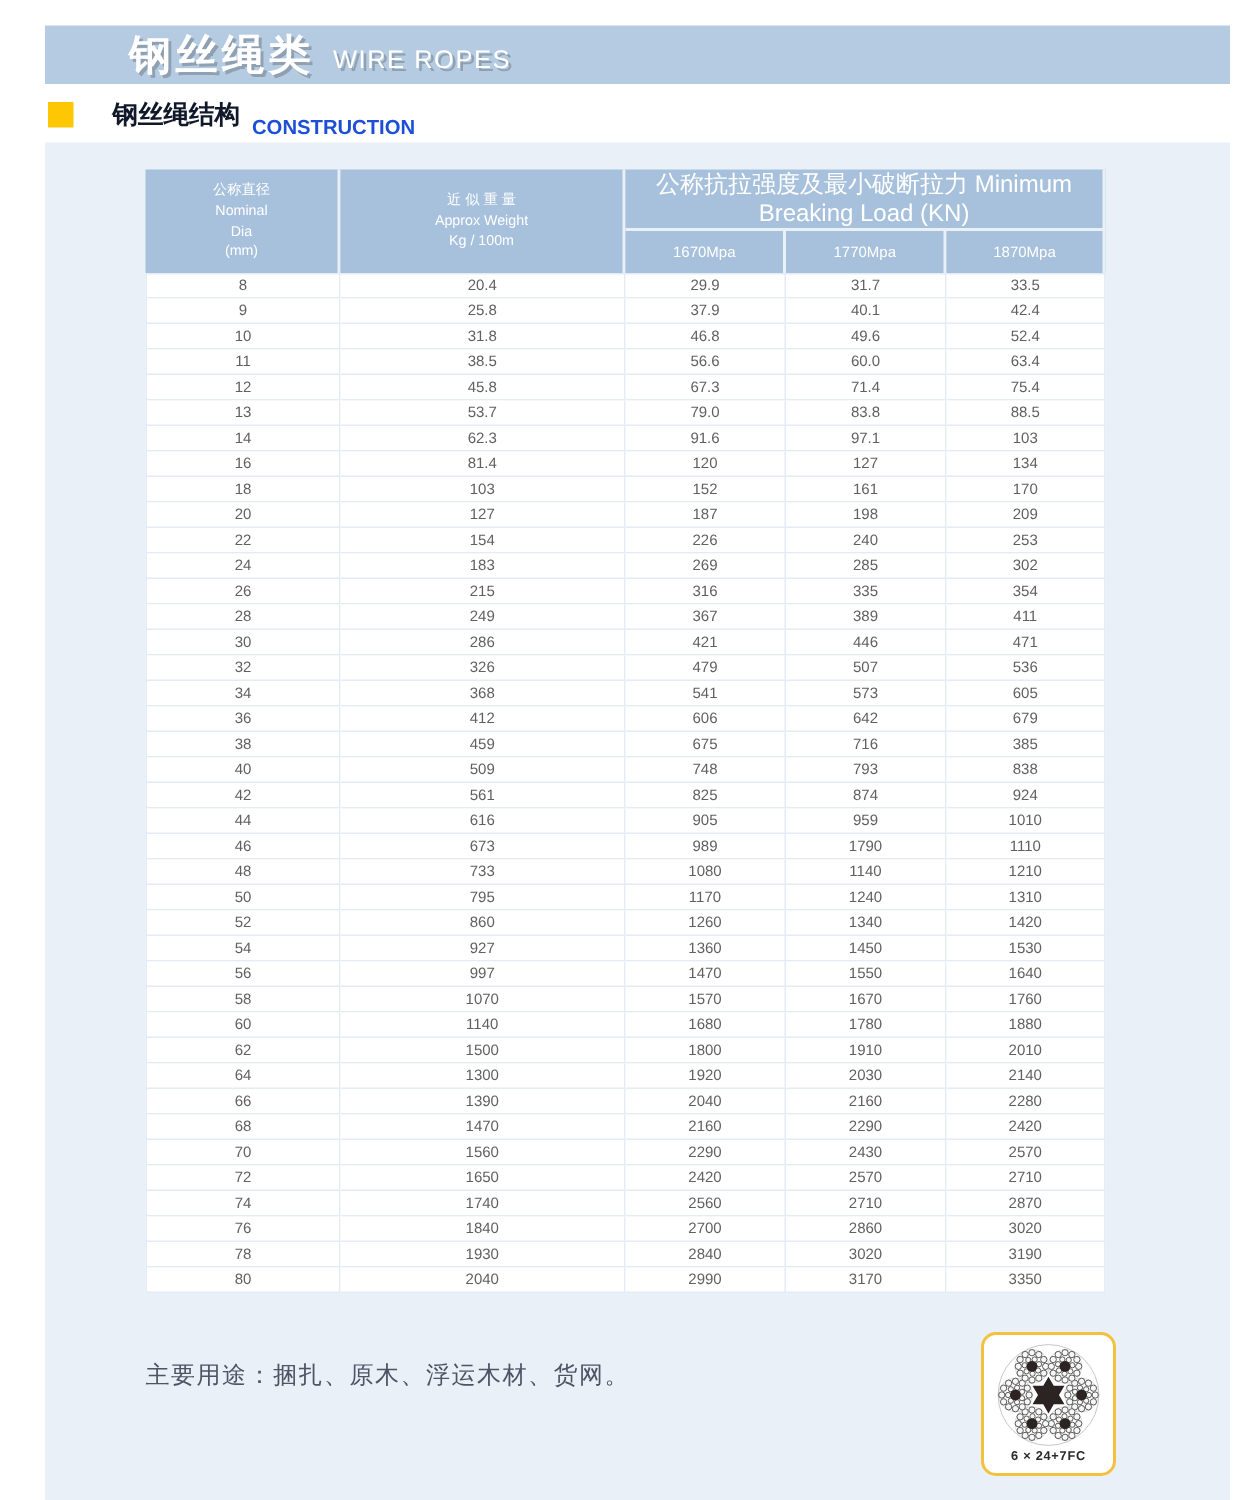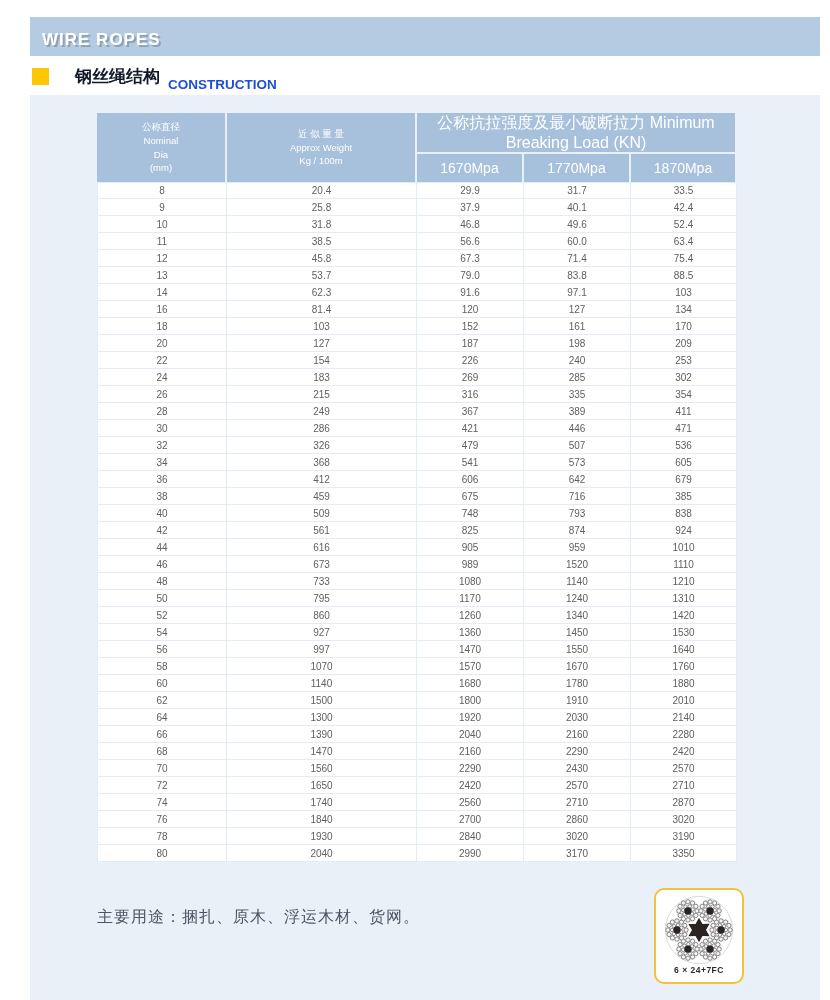--- a/index.html
+++ b/index.html
@@ -4,60 +4,61 @@
 <style>
   * { margin:0; padding:0; box-sizing:border-box; }
   html,body { width:830px; height:1000px; background:#ffffff;
     font-family:"Liberation Sans", sans-serif; position:relative; overflow:hidden; }
 
   
   .banner { position:absolute; left:30px; top:17px; width:790px; height:39px;
     background:#b5cbe2; display:flex; align-items:center; }
   .banner .zh { margin-left:56px; font-size:28px; font-weight:bold; color:#ffffff;
     letter-spacing:3px; text-shadow:2px 2px 0 #8fa0b2; white-space:nowrap; }
-  .banner .en { margin-left:12px; margin-top:6px; font-size:17px; font-weight:bold;
+  .banner .en { margin-left:12px; margin-top:6px; font-size:17px; font-weight:normal;
     color:#ffffff; letter-spacing:1px; text-shadow:2px 2px 0 #8fa0b2; white-space:nowrap; }
 
   
   .section { position:absolute; left:32px; top:61px; display:flex; align-items:center; }
   .bullet { width:17px; height:17px; background:#fdc803; flex:0 0 auto; }
   .section .zh { margin-left:26px; font-size:17px; font-weight:bold; color:#10182a; }
   .section .en { margin-left:8px; margin-top:16px; font-size:13.5px; font-weight:bold; color:#1d4ed8; }
 
   
   .panel { position:absolute; left:30px; top:95px; width:790px; height:998px;
     background:#e9f0f8; }
 
   
   table.spec { position:absolute; left:67px; top:18px; width:640px;
     border-collapse:separate; border-spacing:0; table-layout:fixed; }
   th { background:#a7c1dc; color:#ffffff; font-weight:normal; text-align:center;
     border-right:2px solid #e9f0f8; vertical-align:middle; }
   th.h-dia, th.h-weight { height:62px; font-size:9.5px; line-height:1.45; }
   th.h-group { height:32px; font-size:16px; border-bottom:2px solid #e9f0f8; }
-  th.h-mpa { height:28px; font-size:14px; }
+  th.h-mpa { height:28px; font-size:10px; }
   td { background:#ffffff; height:17px; font-size:10px; color:#606060; text-align:center;
     border-bottom:1px solid #e3ecf5; border-right:1px solid #e3ecf5; vertical-align:middle; }
   td:first-child { border-left:1px solid #e3ecf5; }
   tbody tr:first-child td { border-top:1px solid #e3ecf5; }
 
   
   .note { position:absolute; left:67px; top:812px; font-size:16px; color:#4c5564;
     letter-spacing:1px; }
 
   
   .rope-card { position:absolute; left:624px; top:793px; width:90px; height:96px;
     background:#ffffff; border:2px solid #f2c23e; border-radius:10px; text-align:center; }
   .rope-card svg { display:block; margin:5px auto 0 auto; }
   .rope-card .label { font-size:8.5px; font-weight:bold; color:#2a2a2a; letter-spacing:0.5px; }
 </style>
 </head>
 <body>
 
 <div class="banner">
+  <span class="zh">钢丝绳类</span>
   <span class="en">WIRE ROPES</span>
 </div>
 
 <div class="section">
   <span class="bullet"></span>
   <span class="zh">钢丝绳结构</span>
   <span class="en">CONSTRUCTION</span>
 </div>
 
 <div class="panel">
@@ -243,21 +244,21 @@
           <td>44</td>
           <td>616</td>
           <td>905</td>
           <td>959</td>
           <td>1010</td>
         </tr>
         <tr>
           <td>46</td>
           <td>673</td>
           <td>989</td>
-          <td>1520</td>
+          <td>1790</td>
           <td>1110</td>
         </tr>
         <tr>
           <td>48</td>
           <td>733</td>
           <td>1080</td>
           <td>1140</td>
           <td>1210</td>
         </tr>
         <tr>

